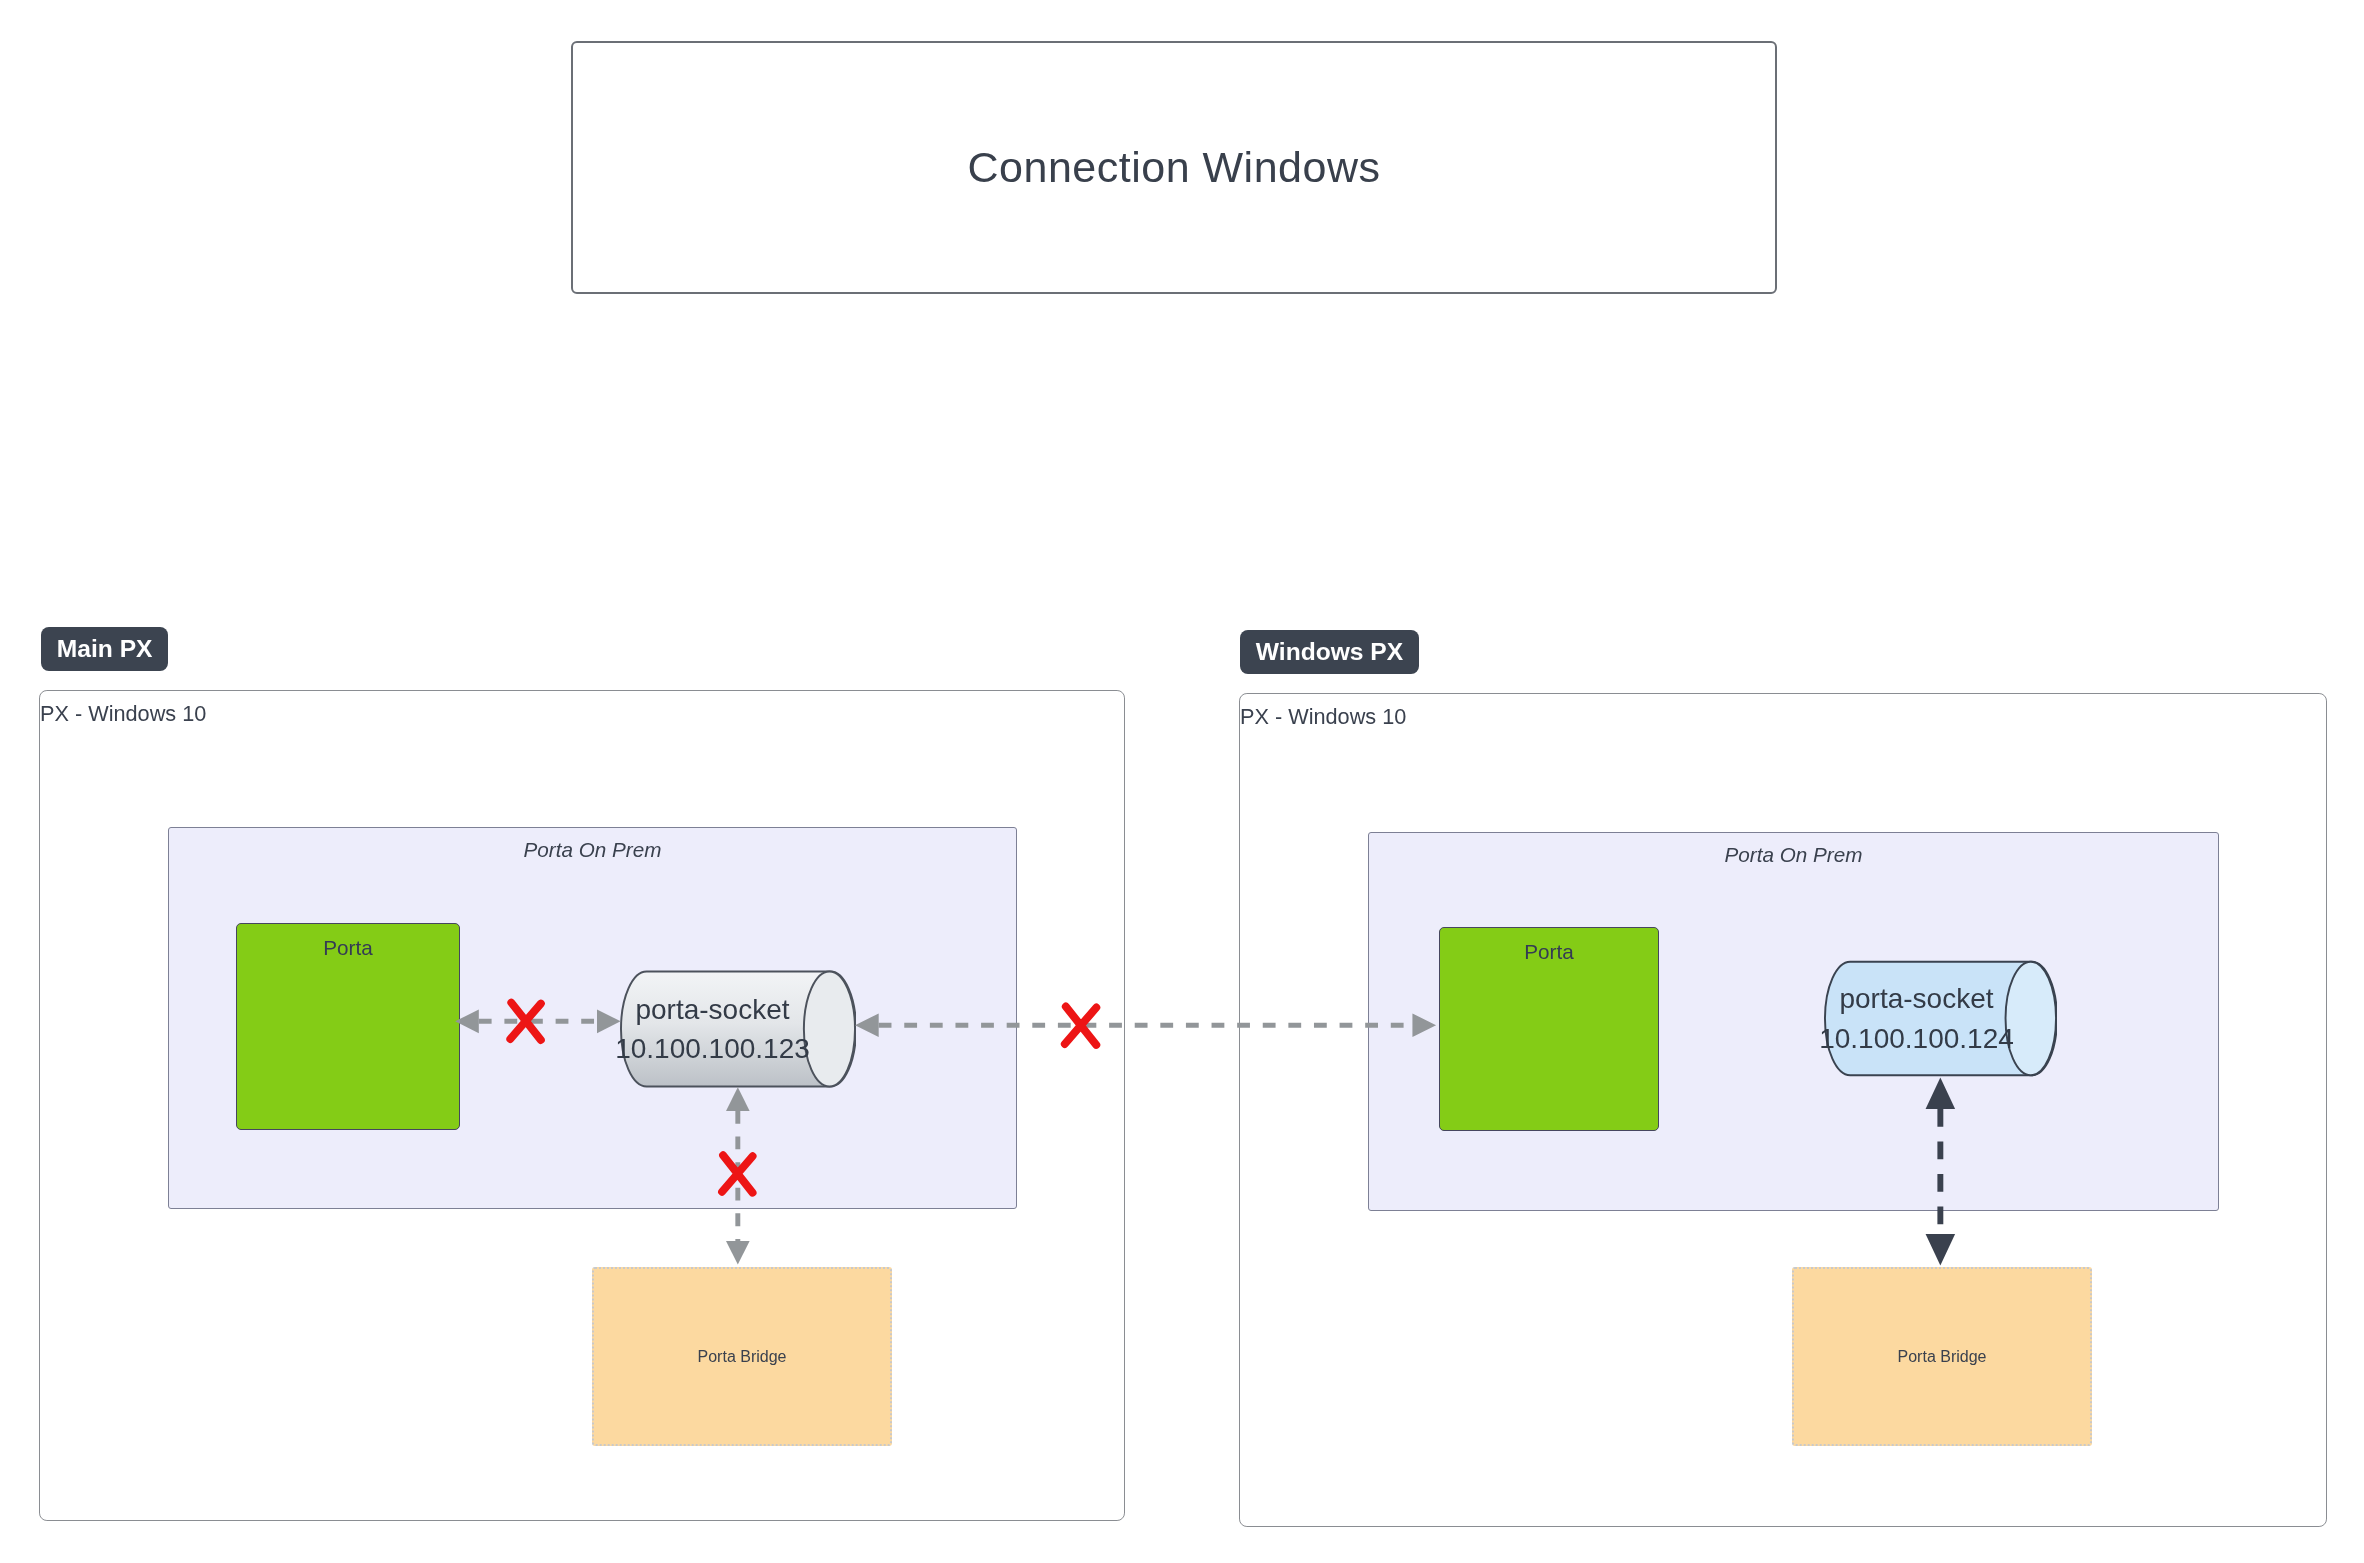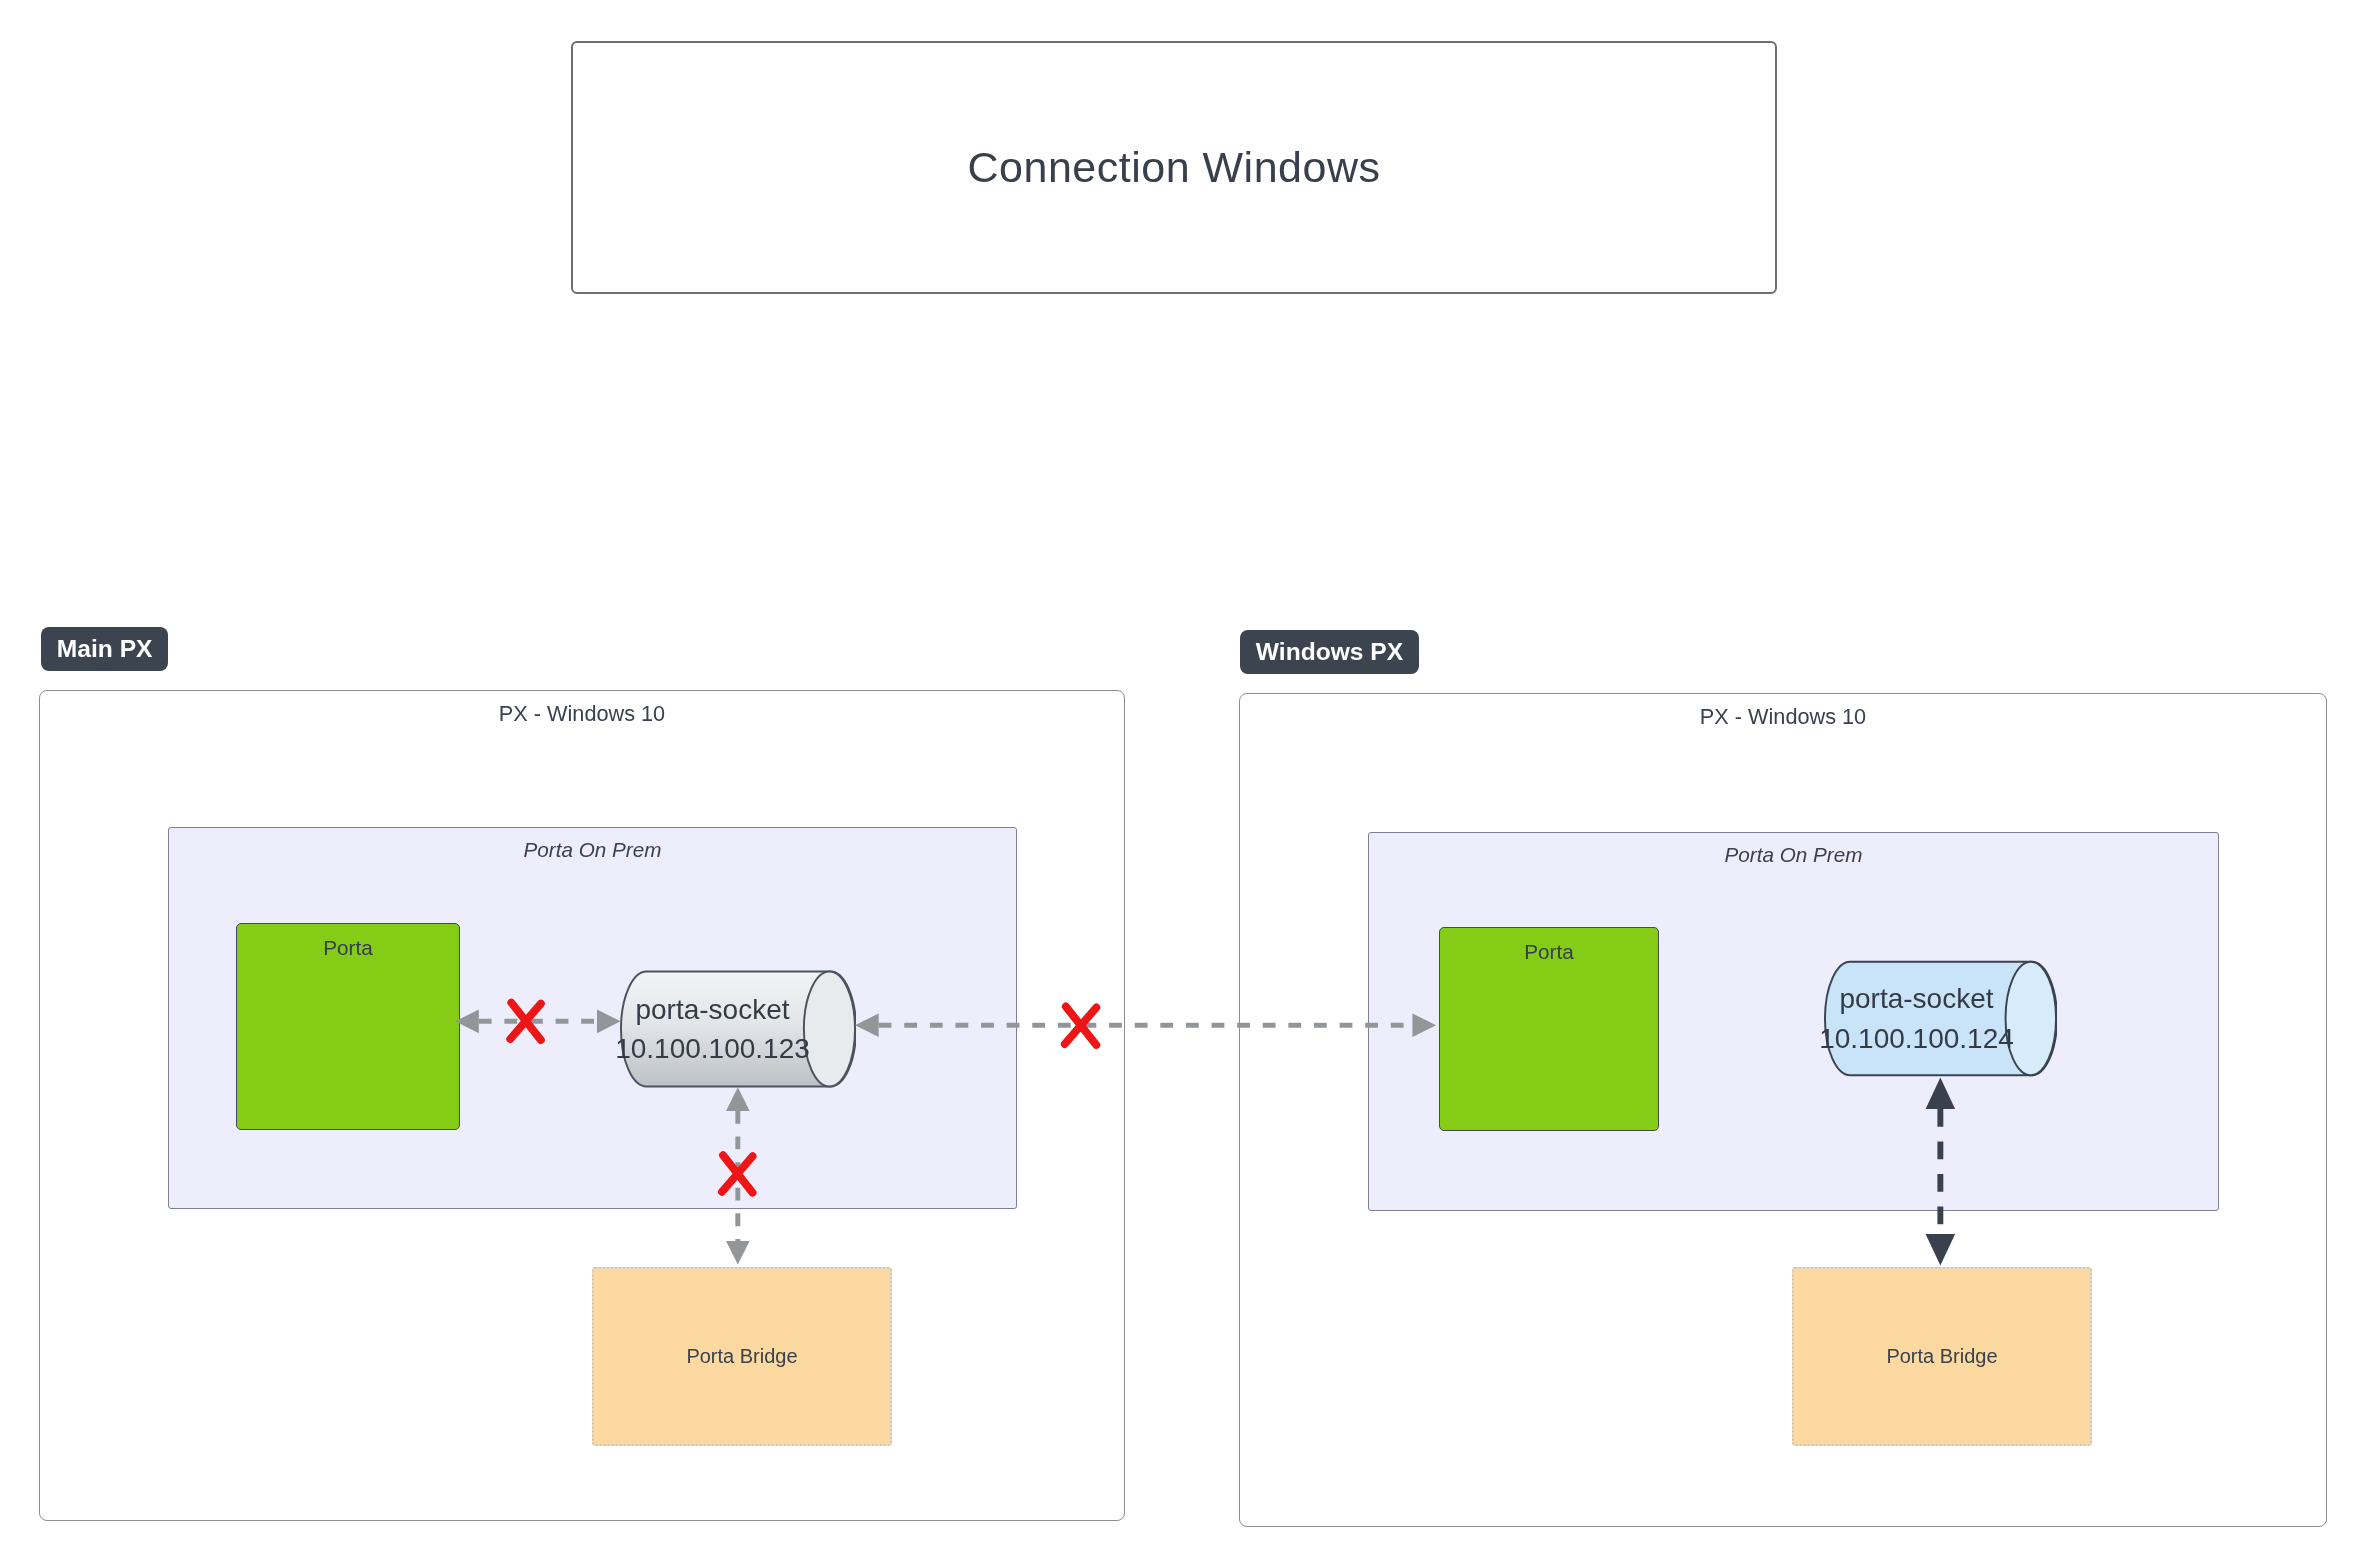--- a/index.html
+++ b/index.html
@@ -15,21 +15,21 @@
   
   .badge{position:absolute;background:#3c4450;color:#ffffff;font-weight:bold;
     font-size:24.6px;padding:9.9px 15.8px;border-radius:7.9px;line-height:1;}
   .badge.main{left:41px;top:627px;}
   .badge.backup{left:1240px;top:630px;}
 
   
   .outer-box{position:absolute;background:#ffffff;border:1.5px solid #8a8d92;border-radius:7.9px;}
   .outer-box.left{left:39px;top:690px;width:1084px;height:829px;}
   .outer-box.right{left:1239px;top:693px;width:1086px;height:832px;}
-  .outer-label{position:absolute;top:9.9px;left:0;width:100%;text-align:center;
+  .outer-label{position:absolute;top:9.9px;left:0;width:100%;text-align:left;
     font-size:21.7px;color:#3a414e;}
 
   
   .inner-box{position:absolute;background:#ededfb;border:1.5px solid #7d8095;border-radius:3px;}
   .outer-box.left .inner-box{left:128px;top:136px;width:847px;height:380px;}
   .outer-box.right .inner-box{left:128px;top:138px;width:849px;height:377px;}
   .inner-label{position:absolute;top:9.9px;left:0;width:100%;text-align:center;
     font-size:20.7px;color:#3a414e;font-style:italic;}
 
   
@@ -43,21 +43,21 @@
   .cyl{position:absolute;}
   .outer-box.left .cyl{left:451px;top:142px;width:236px;height:118px;}
   .outer-box.right .cyl{left:455px;top:125px;width:233px;height:121px;}
   .cyl svg{position:absolute;left:0;top:0;width:100%;height:100%;}
   .cyl-text{position:absolute;left:0;top:0;width:185px;height:100%;
     display:flex;flex-direction:column;align-items:center;justify-content:center;
     font-size:28px;color:#333b47;line-height:1.4;text-align:center;}
 
   
   .bridge{position:absolute;background:#fcd9a0;border:2px dotted #c9c9c9;border-radius:3px;
-    display:flex;align-items:center;justify-content:center;font-size:20px;color:#3a414e;}
+    display:flex;align-items:center;justify-content:center;font-size:16px;color:#3a414e;}
   .outer-box.left .bridge{left:552px;top:576px;width:296px;height:175px;}
   .outer-box.right .bridge{left:552px;top:573px;width:296px;height:175px;}
 
   
   .overlay{position:absolute;left:0;top:0;width:2364px;height:1563px;pointer-events:none;}
 </style>
 </head>
 <body>
 
 <div class="canvas">

